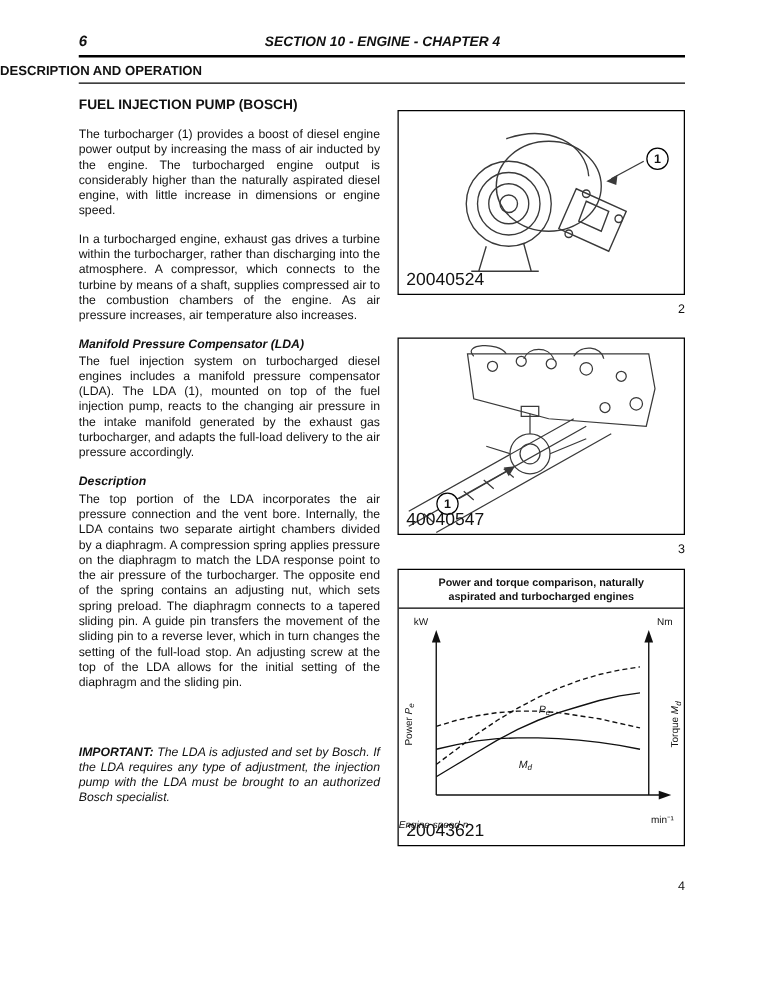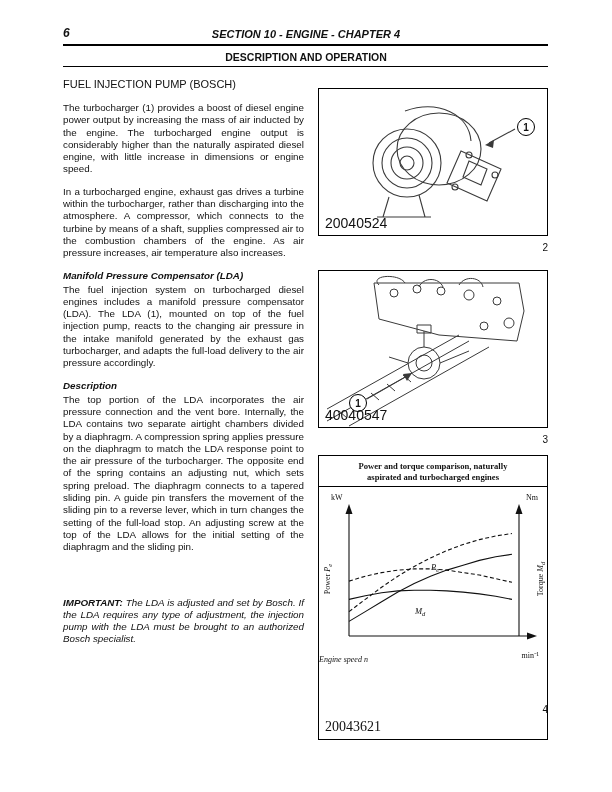--- a/index.html
+++ b/index.html
@@ -2,36 +2,36 @@
 <html><head>
 <meta charset="utf-8">
 <style>
   html,body{margin:0;padding:0;background:#e8e8e8;}
   .page{position:relative;width:612px;height:792px;background:#ffffff;margin:0 auto;
         font-family:"Liberation Sans",sans-serif;color:#111;overflow:hidden;}
   
   .hdr-num{position:absolute;left:63px;top:26px;font-size:12px;font-weight:bold;font-style:italic;}
   .hdr-title{position:absolute;left:0;right:0;top:28px;text-align:center;font-size:11px;font-weight:bold;font-style:italic;}
   .rule1{position:absolute;left:63px;right:64px;top:44px;border-top:2px solid #000;}
-  .sec-title{position:absolute;left:0;right:0;top:51px;text-align:center;font-size:10.5px;font-weight:bold;}
+  .sec-title{position:absolute;left:0;right:0;top:51px;text-align:left;font-size:10.5px;font-weight:bold;}
   .rule2{position:absolute;left:63px;right:64px;top:66px;border-top:1.2px solid #000;}
   
   .leftcol{position:absolute;left:63px;top:78px;width:241px;}
-  .h1{font-size:11px;font-weight:normal;margin:0 0 12px 0;}
+  .h1{font-size:11px;font-weight:bold;margin:0 0 12px 0;}
   .h2{font-size:9.8px;font-weight:bold;margin:0 0 3px 0;}
   .h2.it{font-style:italic;}
   .para{font-size:9.8px;line-height:12.3px;text-align:justify;margin:0 0 10px 0;}
   .gap-desc{}
   .important{font-style:italic;margin-top:43px;}
   .imp-label{font-weight:bold;}
   
   .figbox{position:absolute;border:1px solid #000;background:#fff;box-sizing:border-box;}
   .fig1{left:318px;top:88px;width:230px;height:148px;}
   .fig2{left:318px;top:270px;width:230px;height:158px;}
-  .fig3{left:318px;top:455px;width:230px;height:285px;font-family:Liberation Serif, serif;}
+  .fig3{left:318px;top:455px;width:230px;height:222px;}
   .figcode{position:absolute;left:6px;bottom:4px;font-size:14px;}
   .fignum{position:absolute;left:318px;width:230px;text-align:right;font-size:10px;}
   .num2{top:242px;} .num3{top:434px;} .num4{top:704px;}
   .callout{position:absolute;width:18px;height:18px;border:1.4px solid #000;border-radius:50%;
            background:#fff;display:flex;align-items:center;justify-content:center;
            font-size:10px;font-weight:bold;box-sizing:border-box;}
   .figart{position:absolute;left:0;top:0;}
   
   .chart-title{position:absolute;left:0;right:0;top:5px;text-align:center;font-size:8.6px;font-weight:bold;line-height:10.5px;}
   .chart-rule{position:absolute;left:0;right:0;top:30px;border-top:1px solid #000;}

